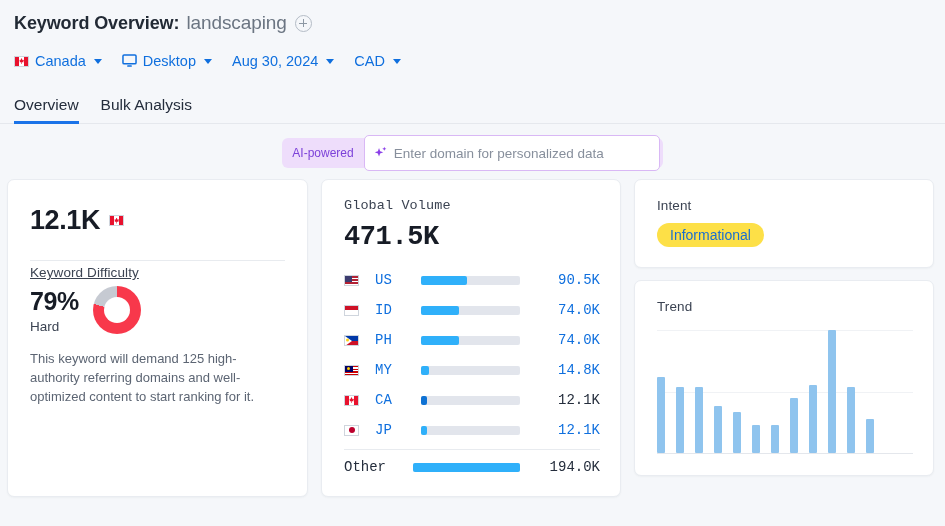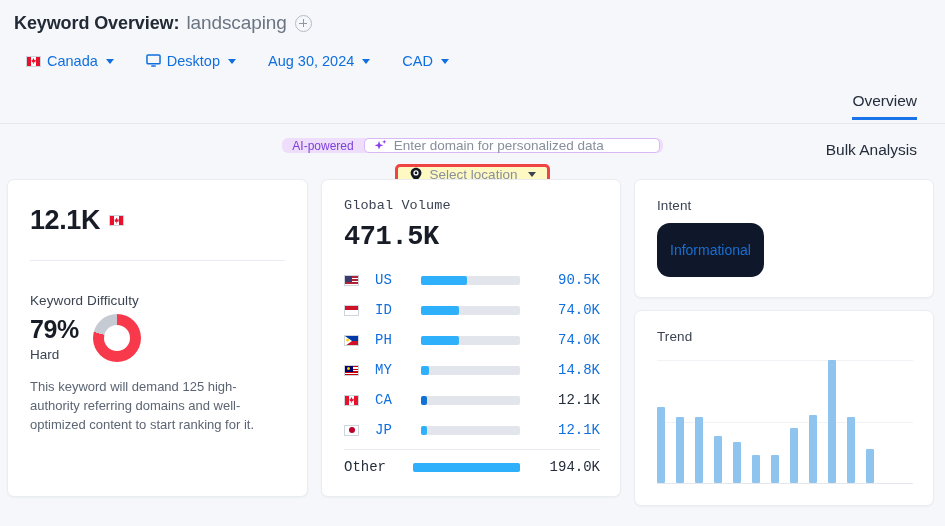--- a/index.html
+++ b/index.html
@@ -60,21 +60,20 @@
     height: 34px;
     margin-top: 6px;
   }
   .filter {
     display: flex;
     align-items: center;
     gap: 6px;
     cursor: pointer;
     font-size: 14.5px;
     color: #0f6fde;
-    margin-left: 12px;
   }
   .caret {
     width: 0; height: 0;
     border-left: 4.5px solid transparent;
     border-right: 4.5px solid transparent;
     border-top: 5.5px solid #0f6fde;
     margin-left: 2px;
     margin-top: 1px;
   }
 
@@ -135,25 +134,24 @@
     width:6px; height:6px; border-radius:50%; background:#bc002d;
   }
 
   .monitor-icon { width: 15px; height: 14px; flex: none; }
 
   
   .tabs {
     display: flex;
     align-items: flex-end;
     gap: 22px;
-    padding: 0 28px;
+    padding: 0 14px;
     margin-top: 14px;
     border-bottom: 1px solid #e5e8ed;
     height: 32px;
-    flex-direction: column;
   }
   .tab {
     font-size: 15.5px;
     color: #242d3c;
     padding-bottom: 7px;
     cursor: pointer;
     border-bottom: 3px solid transparent;
     margin-bottom: -1px;
   }
   .tab.active { border-bottom-color: #1a73e8; }
@@ -179,21 +177,21 @@
   .ai-label {
     font-size: 12px;
     color: #7c41d9;
     padding: 0 10px;
     white-space: nowrap;
   }
   .ai-input {
     background: #fff;
     border: 1px solid #d9b8f5;
     border-radius: 5px;
-    height: 15px;
+    height: 36px;
     width: 296px;
     display: flex;
     align-items: center;
     gap: 7px;
     padding: 4px 9px;
     justify-content: space-between;
   }
   .ai-input input {
     border: none; outline: none;
     font-size: 13.5px;
@@ -255,21 +253,21 @@
     color: #171c26;
     letter-spacing: -0.4px;
     line-height: 1.15;
   }
 
   
   .vol-card { padding: 18px 22px 16px 22px; height: 318px; }
   .vol-num-row { display: flex; align-items: center; gap: 9px; margin-top: 7px; }
   .divider { height: 1px; background: #e8ebef; margin: 24px 0 0 0; }
 
-  .kd-label { margin-top: 32px; }
+  .kd-label { margin-top: 4px; text-decoration: underline; }
   .kd-row { display: flex; align-items: center; gap: 14px; margin-top: 6px; }
   .kd-left { display: flex; flex-direction: column; }
   .kd-pct { font-size: 25px; font-weight: bold; color: #171c26; letter-spacing: -0.4px; }
   .kd-hard { font-size: 13.5px; color: #3b4352; margin-top: 3px; }
   .donut { width: 48px; height: 48px; border-radius: 50%; position: relative; }
   .donut::after {
     content: ""; position: absolute;
     left: 50%; top: 50%; transform: translate(-50%,-50%);
     width: 26px; height: 26px; border-radius: 50%; background: #fff;
   }
@@ -316,25 +314,25 @@
   }
   .gv-val.dark { color: #242d3c; cursor: default; }
   .gv-divider { height: 1px; background: #e8ebef; margin: 4px 0 2px 0; }
   .gv-other-label { font-size: 14px; color: #242d3c; width: 51px; }
 
   
   .intent-card { padding: 18px 20px 20px 22px; }
   .intent-badge {
     display: inline-block;
     margin-top: 10px;
-    background: #0f172a;
+    background: #fde047;
     color: #1a6fd0;
     font-size: 14px;
     border-radius: 13px;
-    padding: 19px 13px;
+    padding: 4px 13px;
   }
 
   
   .trend-card { padding: 18px 20px 14px 22px; height: 196px; }
   .chart {
     position: relative;
     margin-top: 16px;
     height: 124px;
   }
   .gridline { position: absolute; left: 0; right: 0; height: 1px; background: #f0f2f5; }

